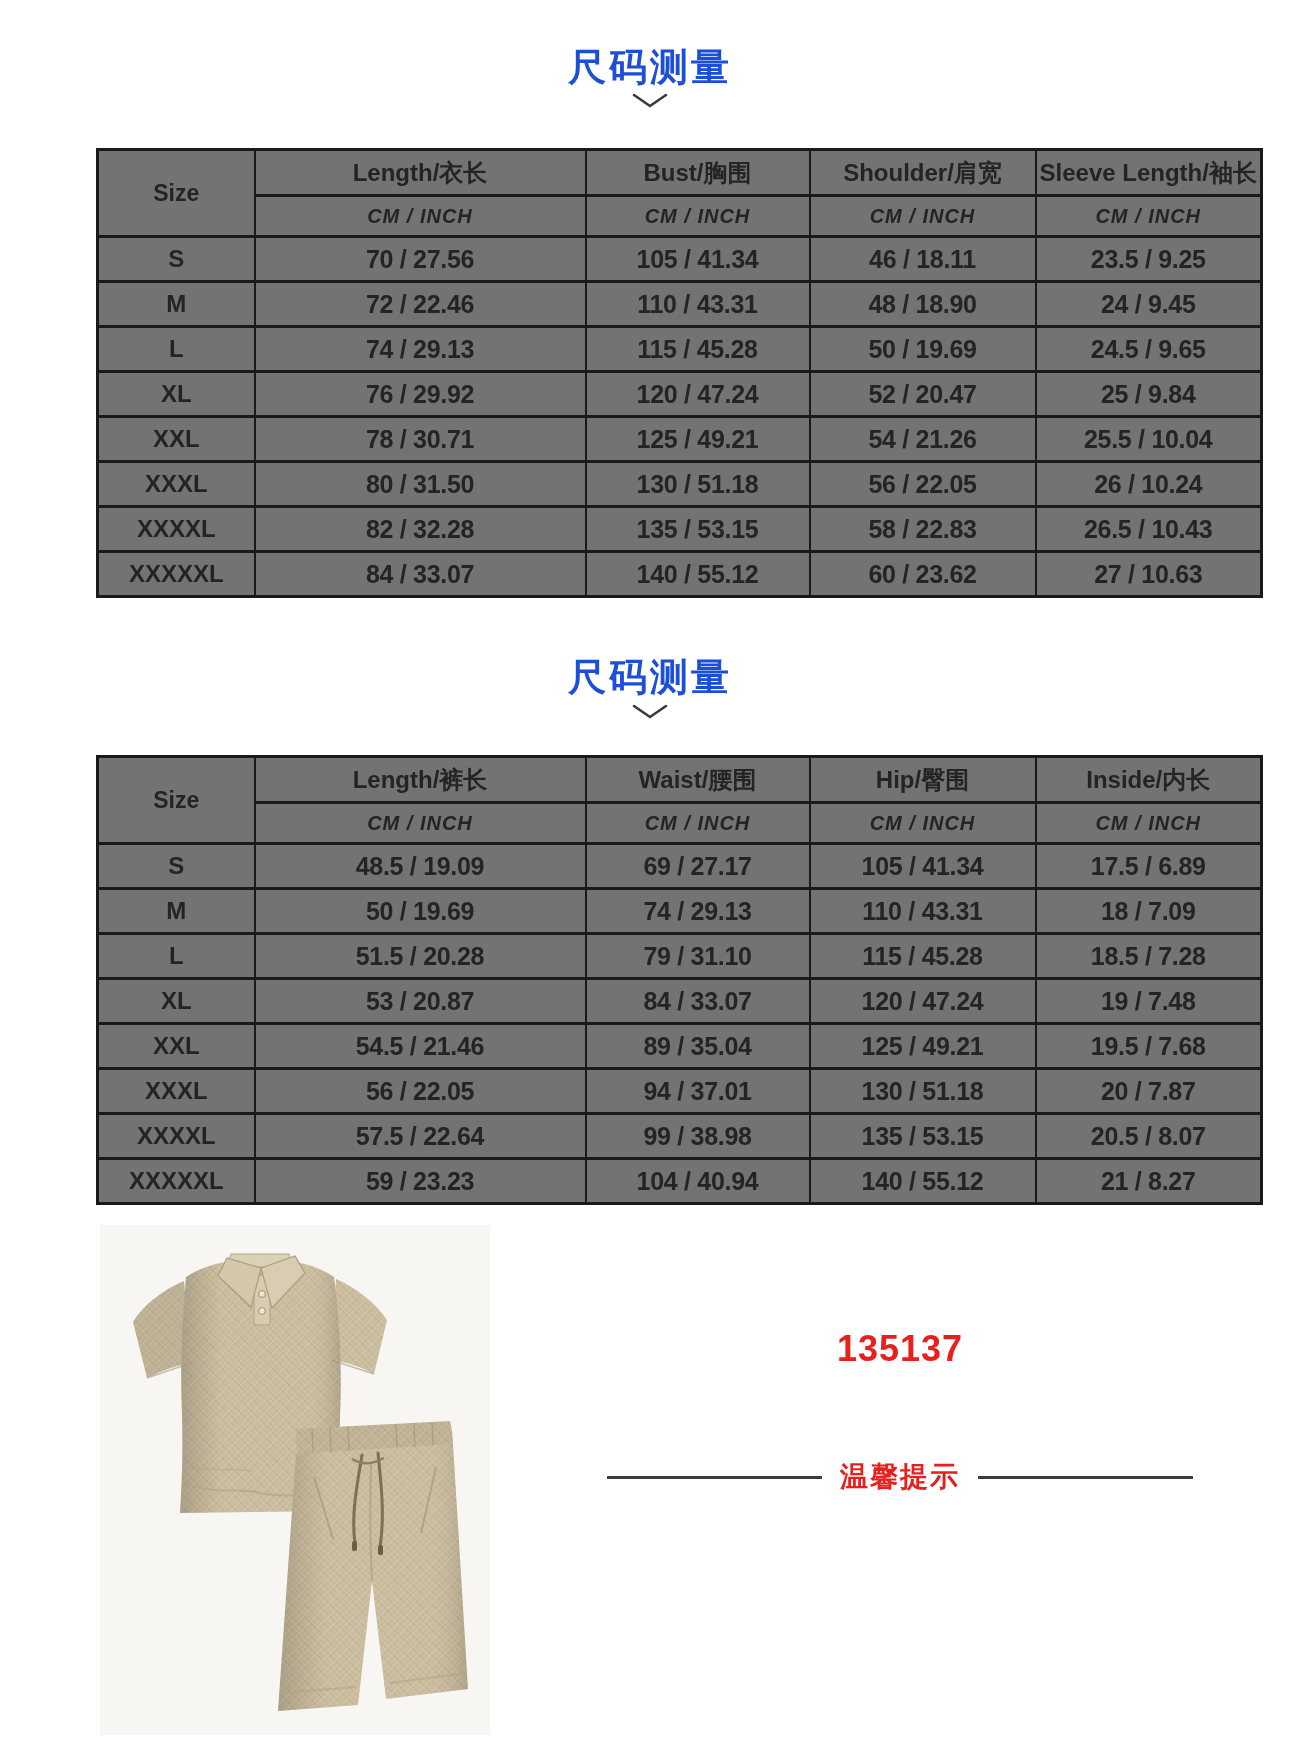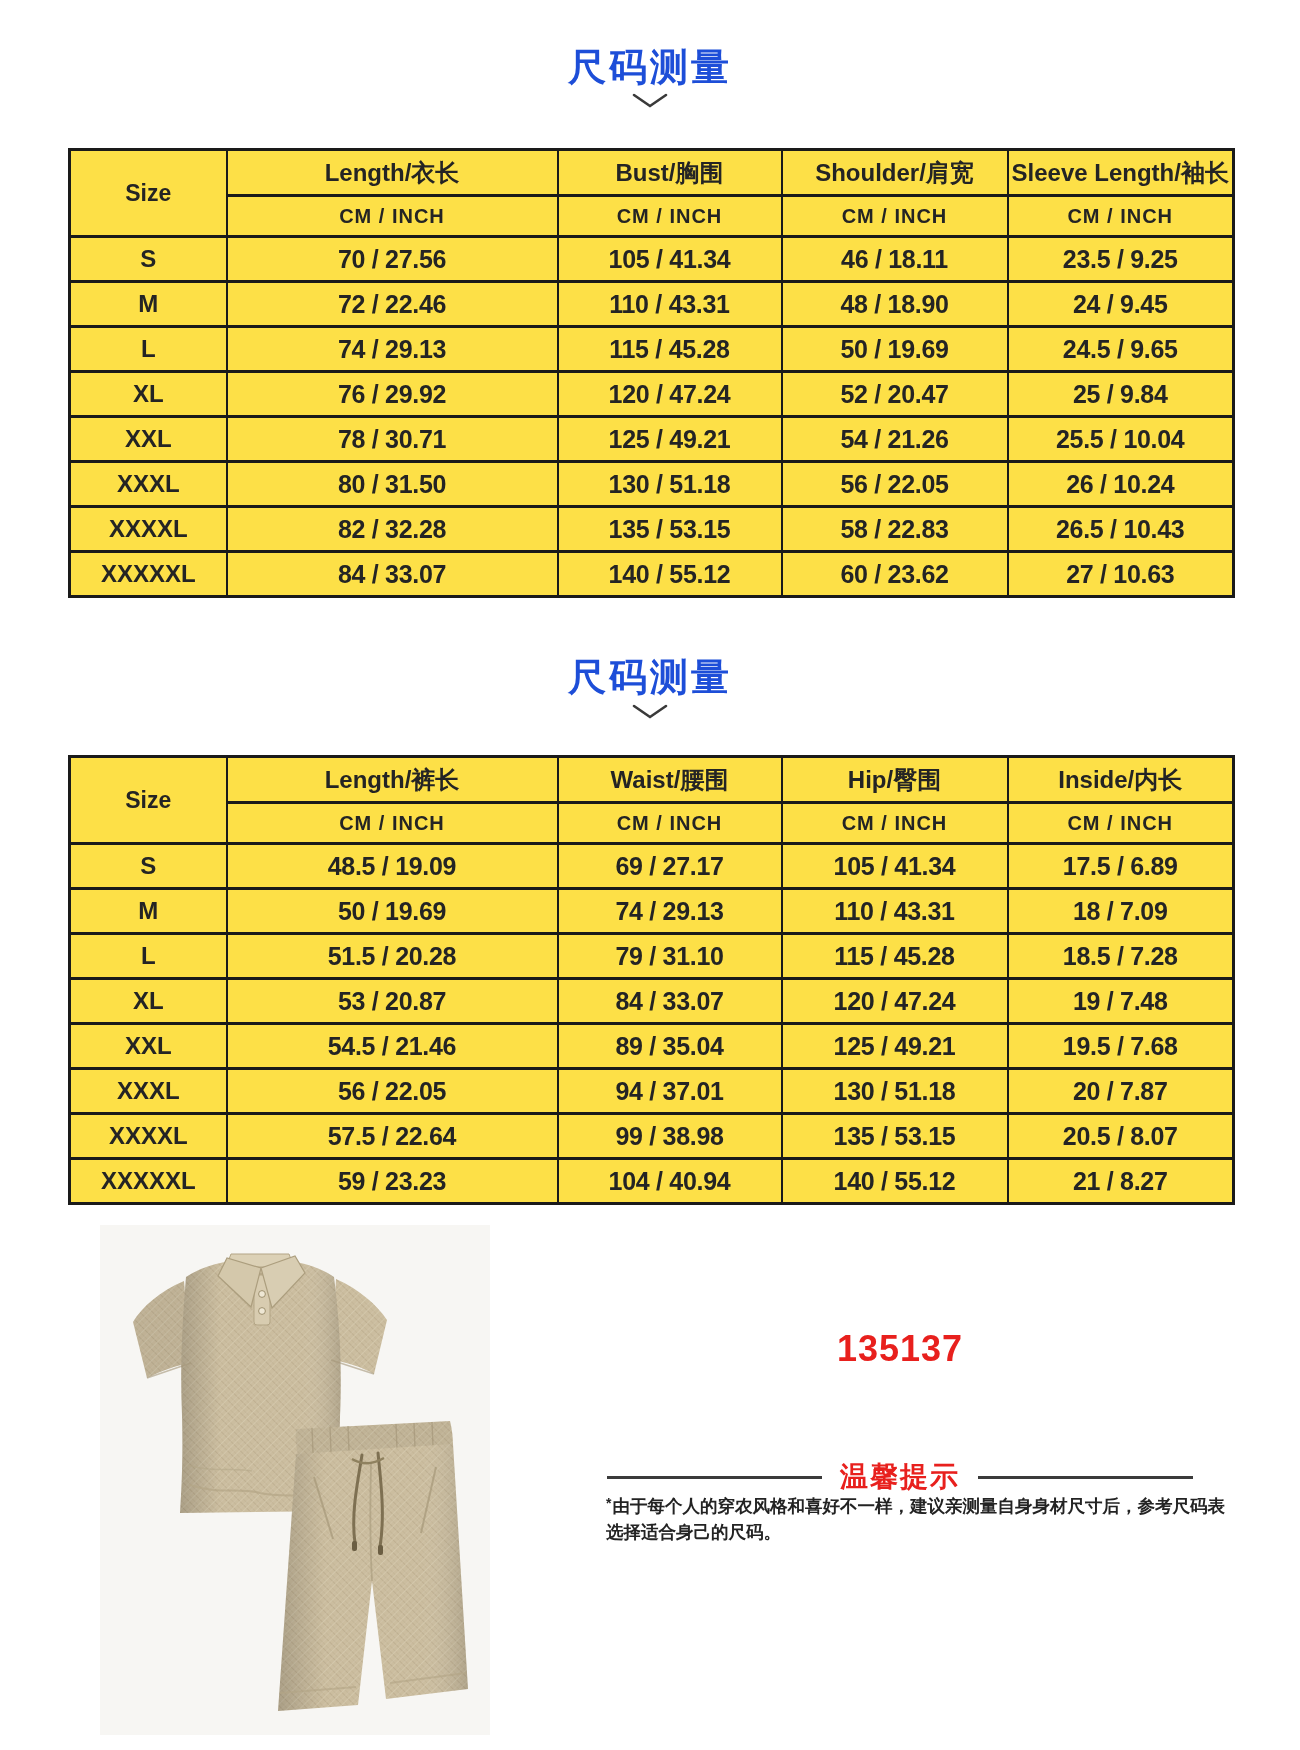--- a/index.html
+++ b/index.html
@@ -12,30 +12,31 @@
   
   .sec-title{
     left:0;width:1300px;text-align:center;
     font-size:38px;font-weight:bold;letter-spacing:3px;color:#1d4ed8;
   }
   .chevron-wrap{left:0;width:1300px;text-align:center;}
   
   table.size-table{
     border-collapse:collapse;table-layout:fixed;width:1164px;
     border:3.4px solid var(--table-border,#1a1a1a);
-    background:#fde047;
+    background:#737373;
+    margin-left:28px;
   }
   table.size-table th,table.size-table td{
     border:2.6px solid var(--table-border,#1a1a1a);
     border-top-width:3.4px;border-bottom-width:3.4px;
     text-align:center;vertical-align:middle;
     color:#242424;padding:0;
   }
   table.size-table thead tr.h1{height:46px;}
-  table.size-table thead tr.h2{height:41px;}
+  table.size-table thead tr.h2{height:41px;font-style:italic;}
   table.size-table tbody tr{height:45px;}
   th.size-h{font-size:23px;font-weight:bold;}
   th.col-h{font-size:24px;font-weight:bold;letter-spacing:0;}
   th.unit-h{font-size:20px;font-weight:bold;letter-spacing:1px;}
   table.size-table tbody th{font-size:24px;font-weight:bold;}
   table.size-table tbody td{font-size:25px;font-weight:bold;letter-spacing:-0.3px;}
   
   .product-code{
     left:560px;top:1328px;width:680px;text-align:center;
     font-size:36px;font-weight:bold;color:var(--accent-red,#e8201d);
@@ -309,14 +310,13 @@
 
 <div class="abs product-code">135137</div>
 
 <div class="abs tips-row">
   <div class="tips-line"></div>
   <div class="tips-title">温馨提示</div>
   <div class="tips-line"></div>
 </div>
 
 <div class="abs notes">
-  <p class="note"><span class="ast">*</span><span>由于每个人的穿农风格和喜好不一样，建议亲测量自身身材尺寸后，参考尺码表选择适合身己的尺码。</span></p>
 </div>
 
 </body></html>

